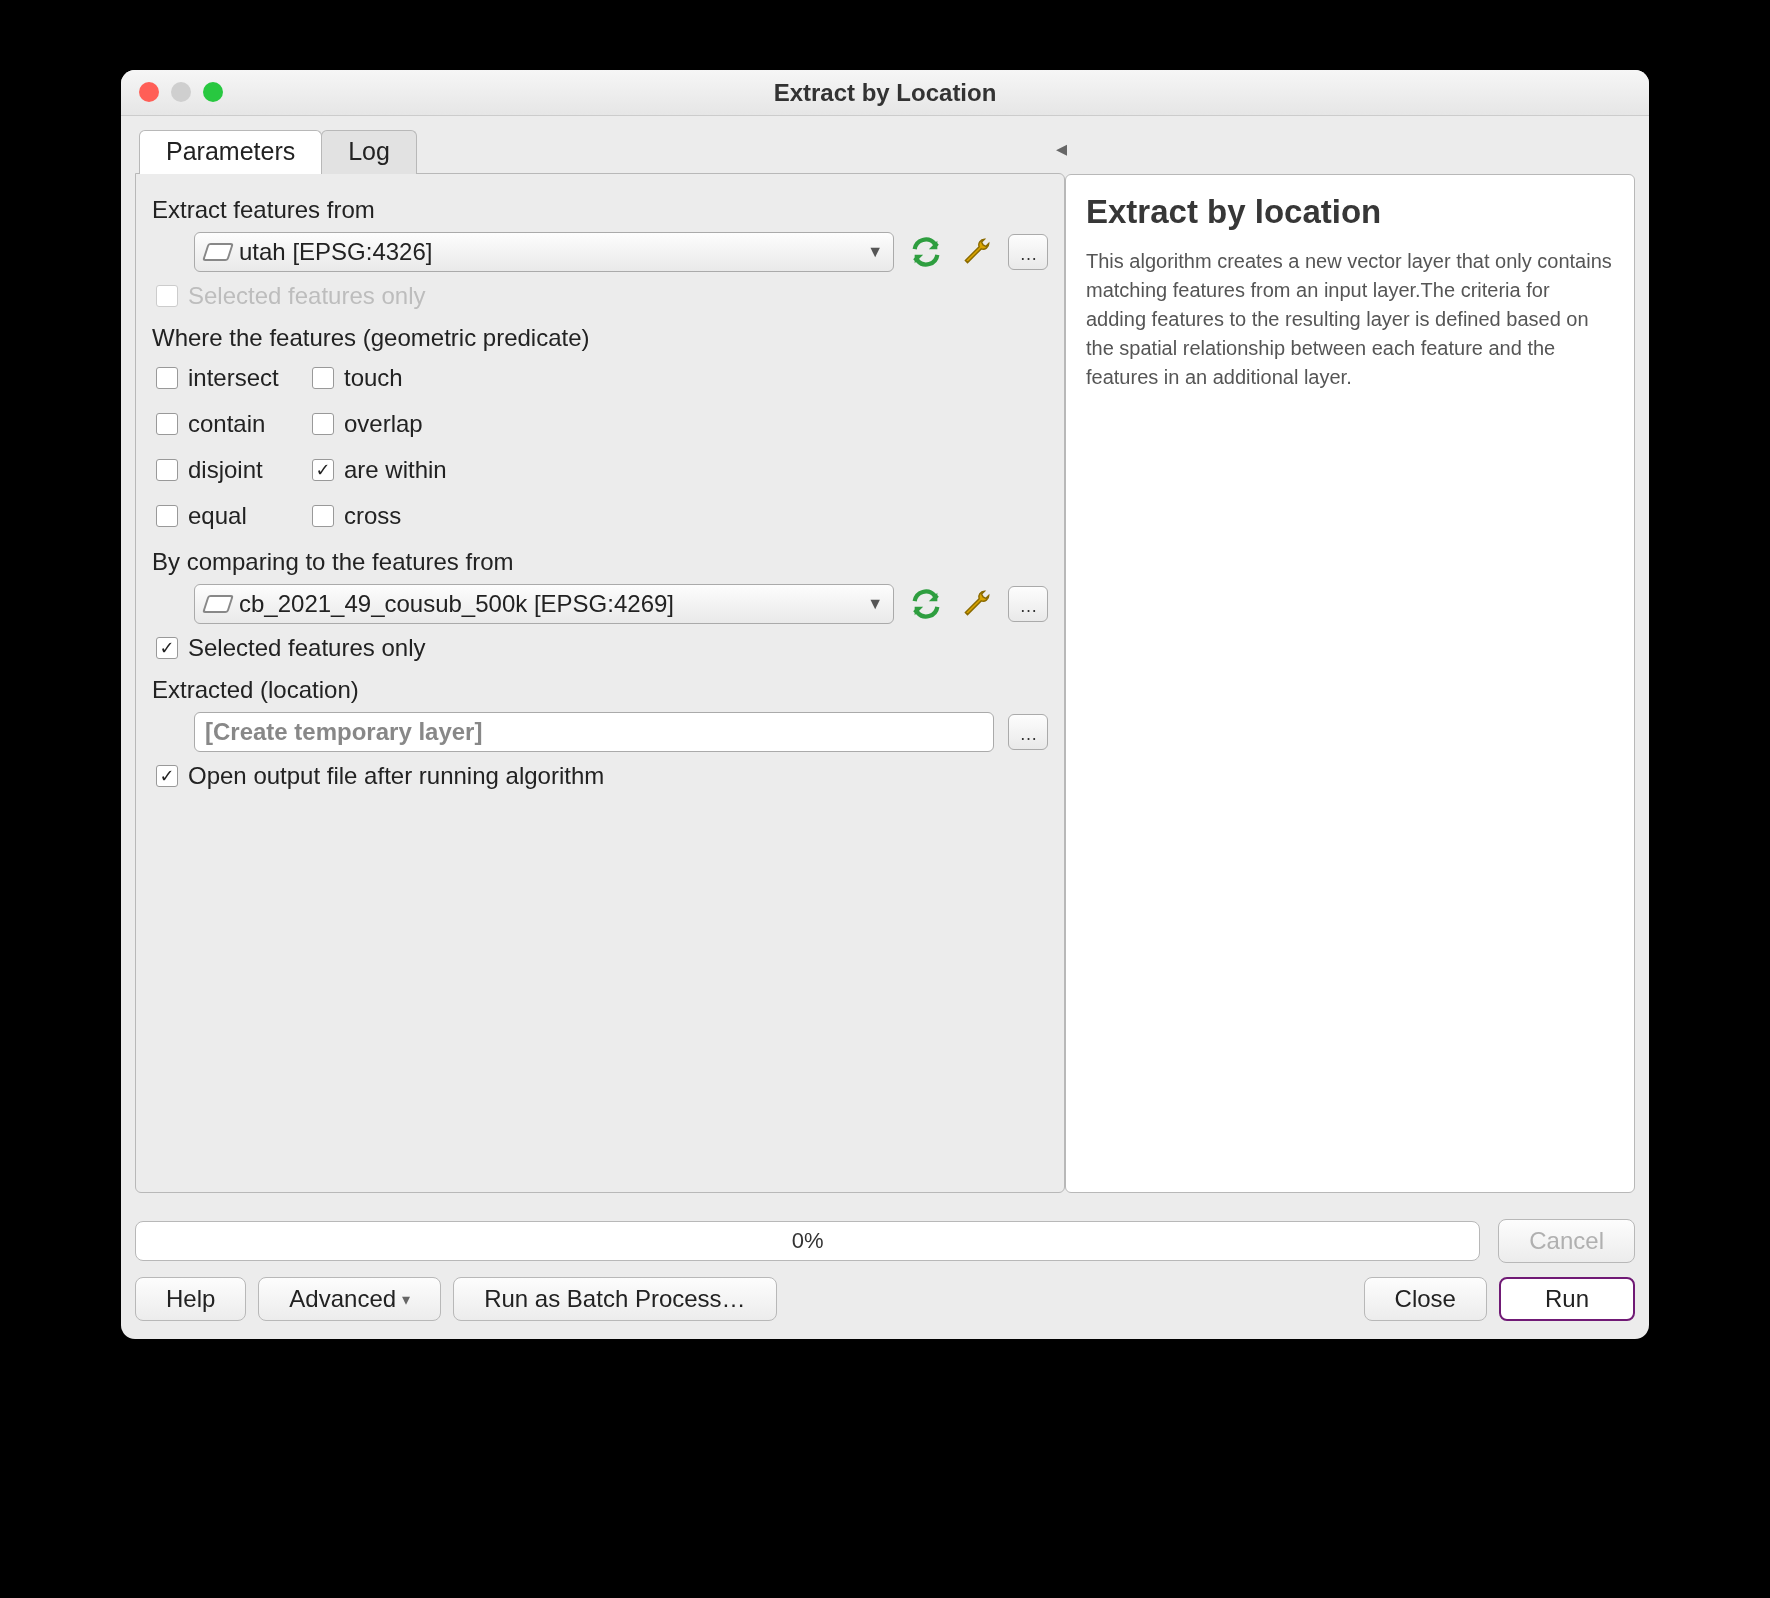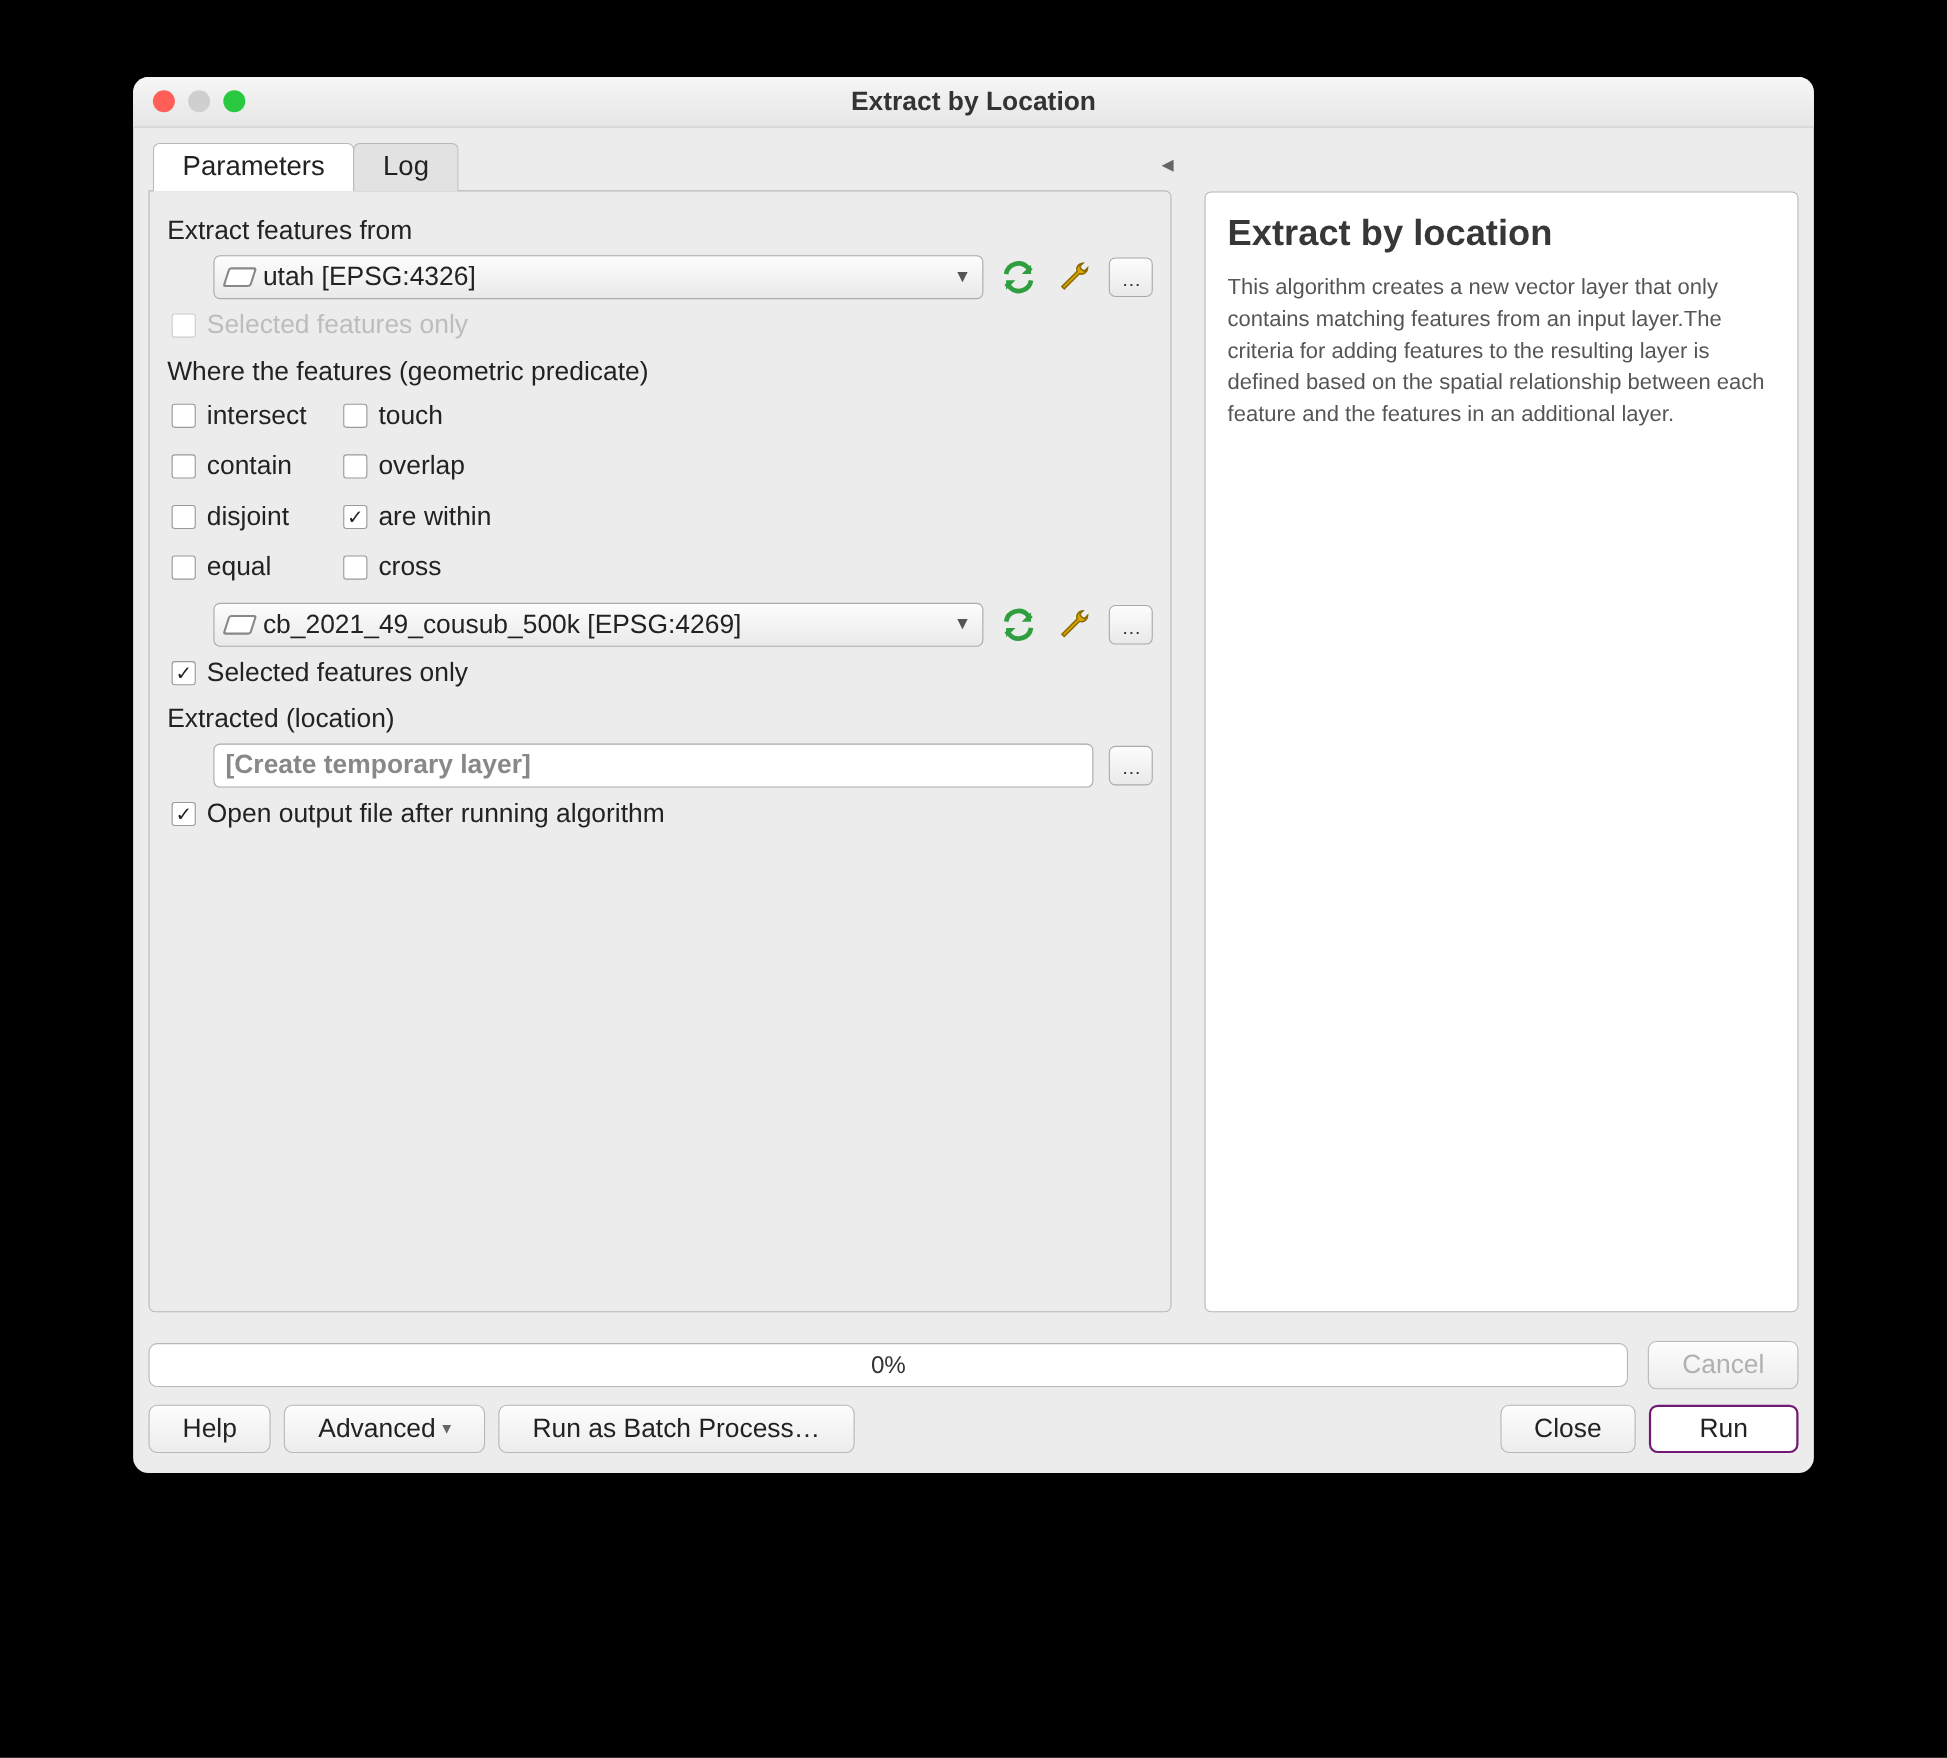--- a/index.html
+++ b/index.html
@@ -37,21 +37,21 @@
     position: absolute;
     left: 18px; top: 12px;
     display: flex; gap: 12px;
   }
   .dot { width: 20px; height: 20px; border-radius: 50%; }
   .dialog-body {
     padding: 14px 14px 18px 14px;
   }
   .top-row {
     display: flex;
-    gap: 30px;
+    gap: 0;
     align-items: stretch;
   }
   .left-pane {
     flex: 0 0 930px;
     position: relative;
   }
   .tabstrip {
     display: flex;
     margin-left: 4px;
   }
@@ -253,20 +253,21 @@
             <div class="checkbox-row" style="margin:0">
                 <span class="cb"></span>
                 <span>equal</span>
               </div>
             <div class="checkbox-row" style="margin:0">
                 <span class="cb"></span>
                 <span>cross</span>
               </div>
           </div>
 
+          <div class="field-label">By comparing to the features from</div>
           <div class="row">
             <div class="combo">
               <span class="layer-ico"></span>
               <span>cb_2021_49_cousub_500k [EPSG:4269]</span>
               <span class="chev">▼</span>
             </div>
             <span class="icon-btn reload-icon">
               <svg viewBox="0 0 24 24">
                   <path fill="none" stroke="#2e9e3f" stroke-width="3" d="M4 10a8 8 0 0 1 14-4l2 2M20 14a8 8 0 0 1-14 4l-2-2"></path>
                   <path fill="#2e9e3f" d="M20 4v6h-6zM4 20v-6h6z"></path>

